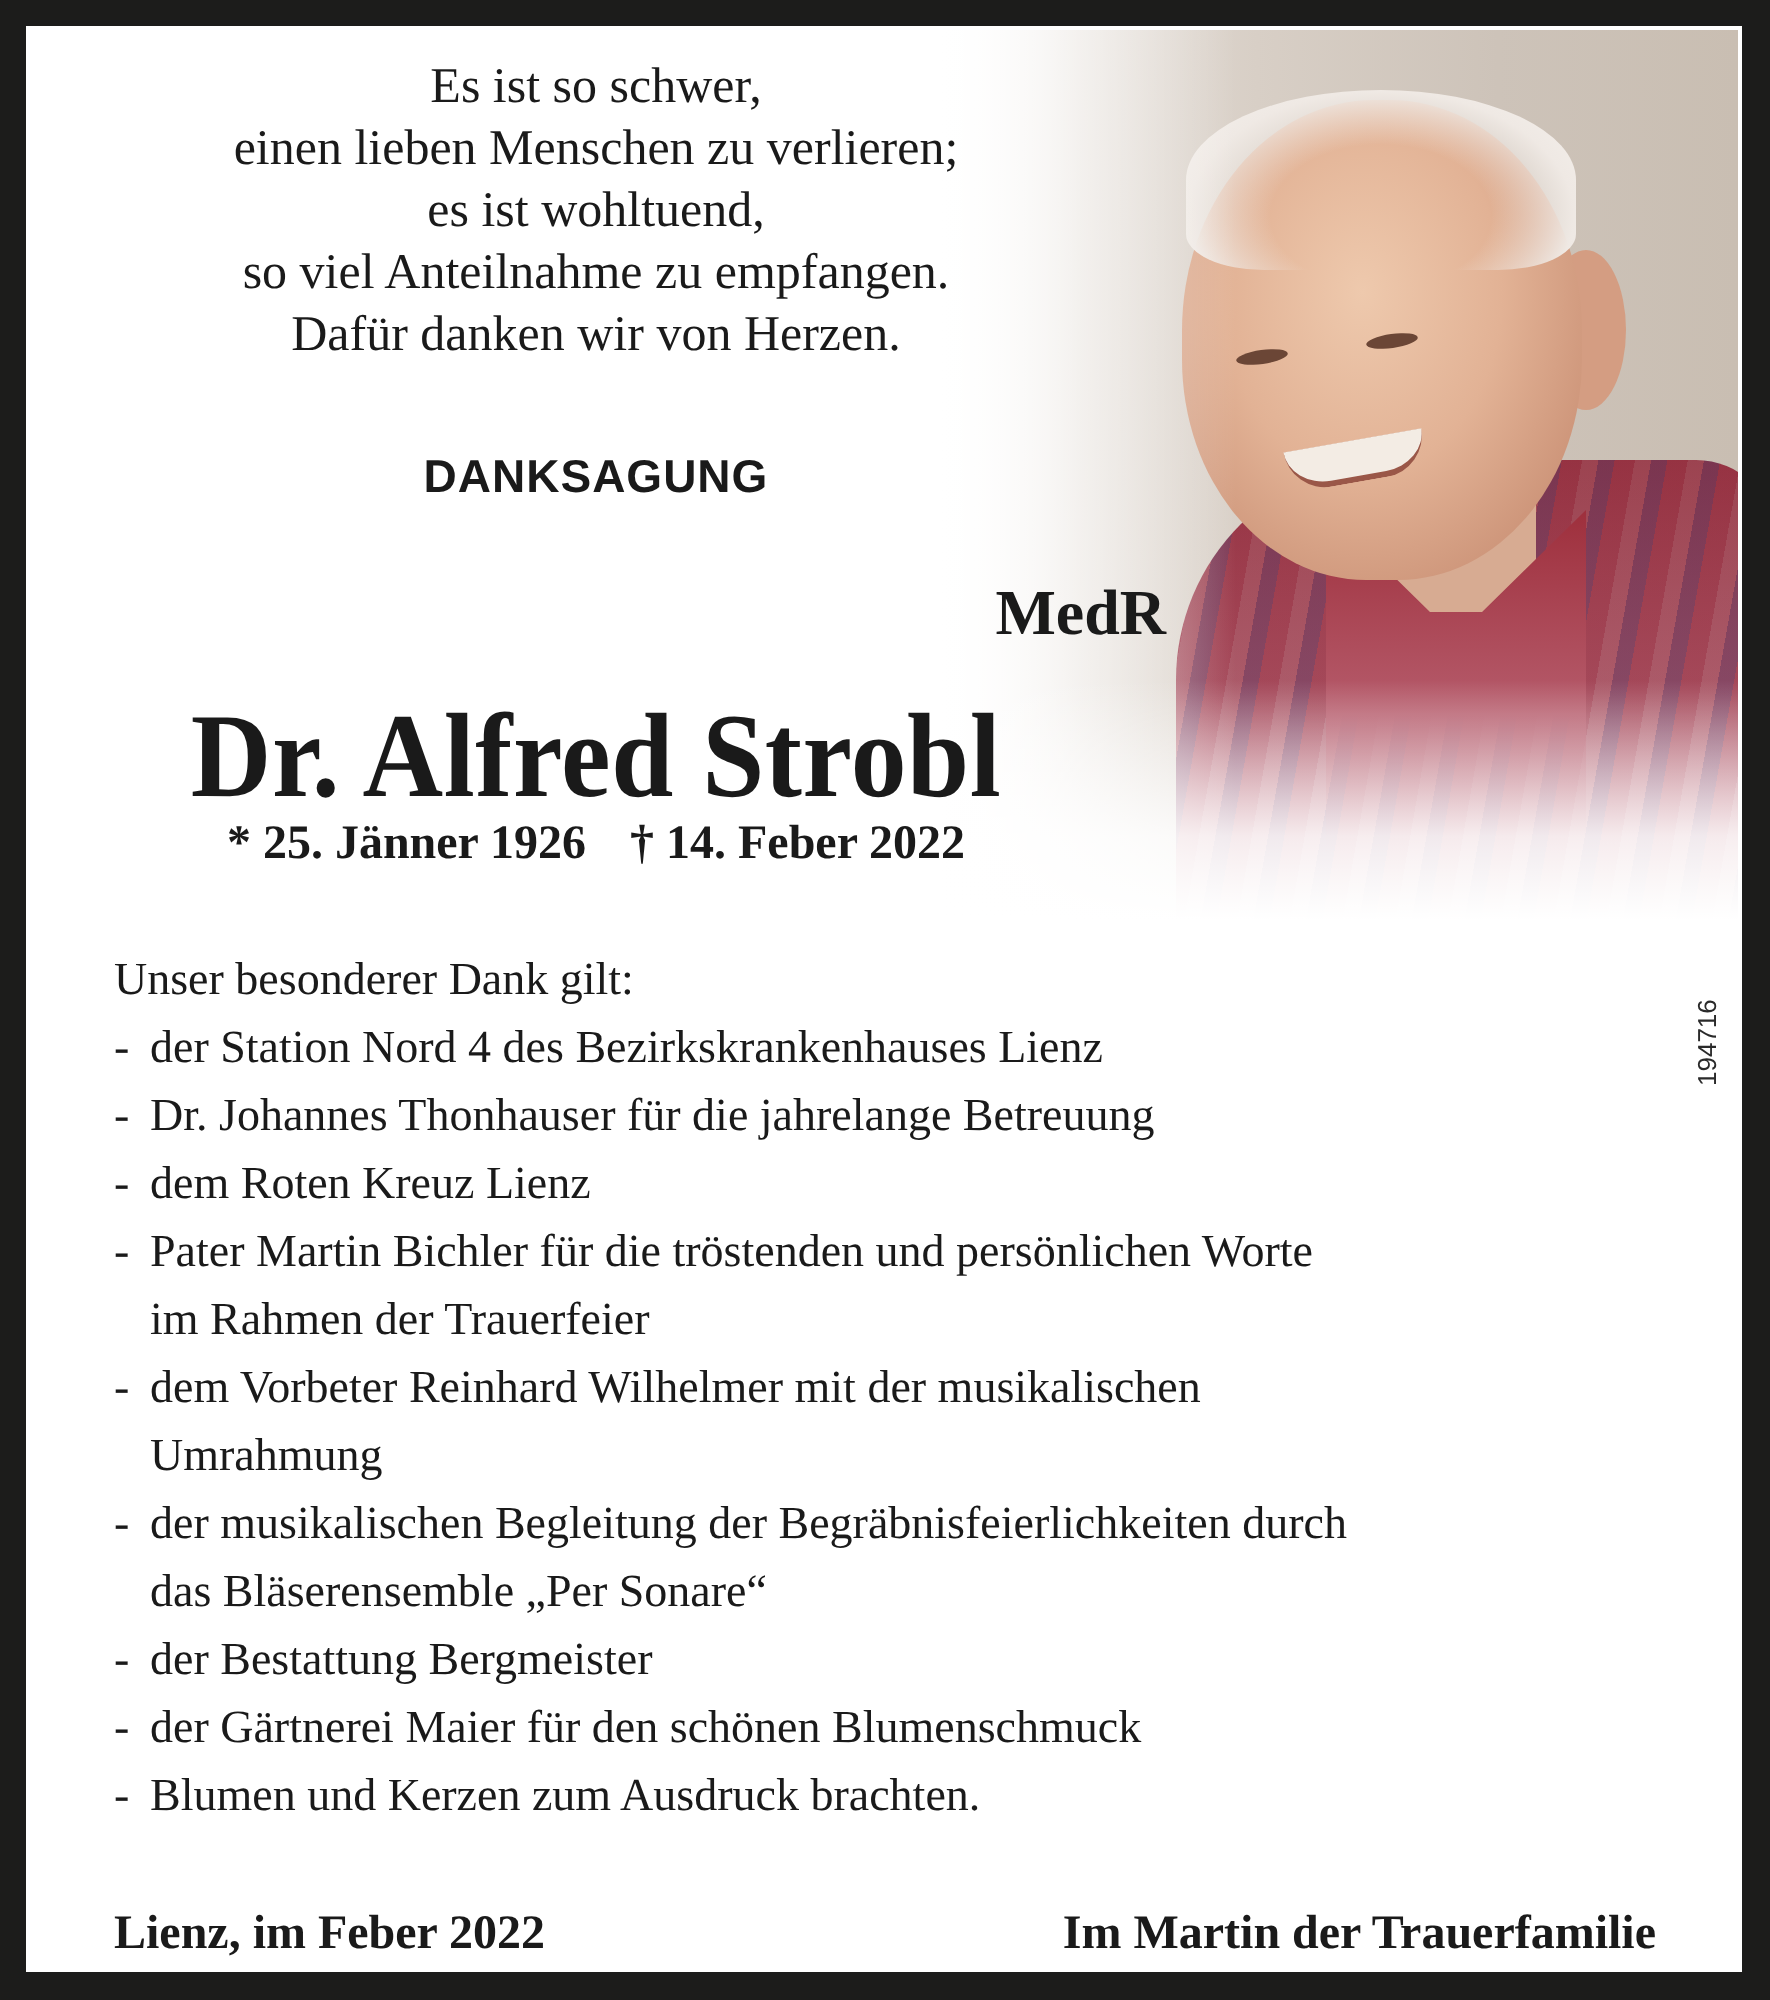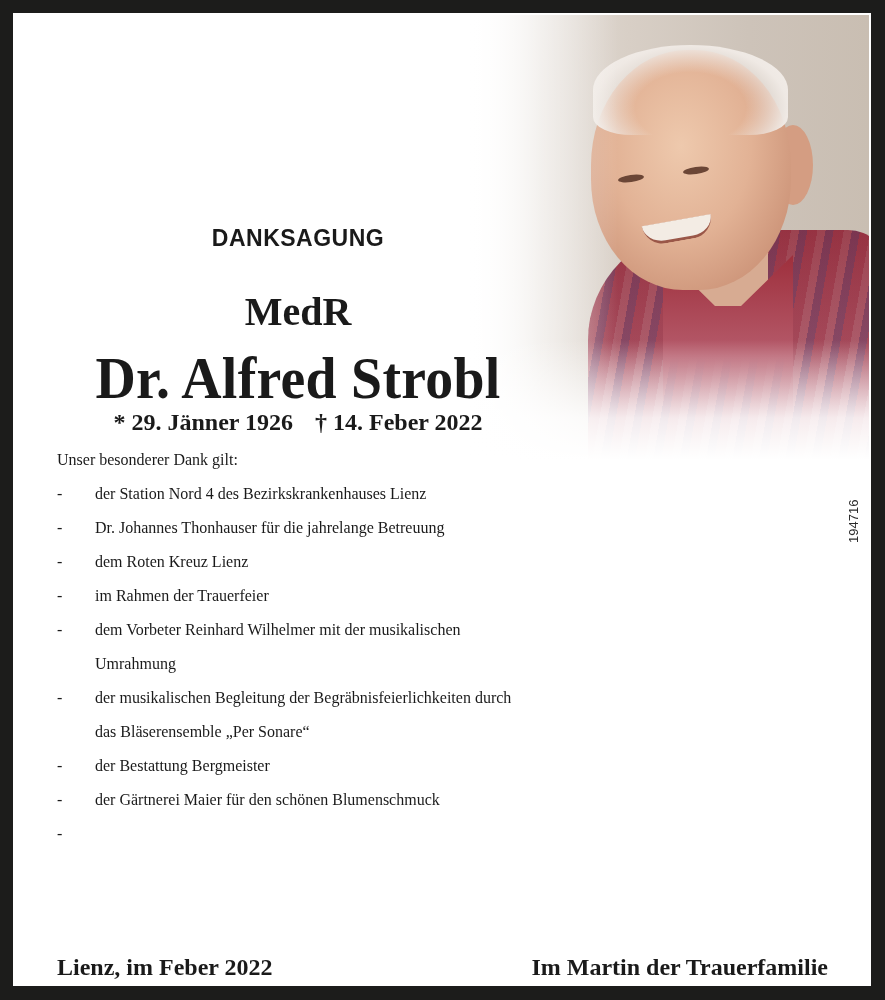--- a/index.html
+++ b/index.html
@@ -120,23 +120,23 @@
     font-family: "Liberation Sans", "DejaVu Sans", sans-serif;
     font-weight: bold;
     font-size: 23px;
     letter-spacing: 0.5px;
     z-index: 2;
   }
   .title {
     position: absolute;
     left: 0; top: 275px;
     width: 570px;
-    text-align: center;
-    font-weight: bold;
-    font-size: 40px;
+    text-align: right;
+    font-weight: bold;
+    font-size: 32px;
     z-index: 2;
   }
   .name {
     position: absolute;
     left: 0; top: 330px;
     width: 570px;
     text-align: center;
     font-weight: bold;
     font-size: 60px;
     letter-spacing: 0.3px;
@@ -152,36 +152,36 @@
     text-align: center;
     font-weight: bold;
     font-size: 24px;
     z-index: 2;
     white-space: nowrap;
   }
   .dates span + span { margin-left: 22px; }
 
   .thanks {
     position: absolute;
-    left: 44px; top: 430px;
+    left: 44px; top: 460px;
     width: 780px;
-    font-size: 16px;
+    font-size: 23px;
     line-height: 34px;
     z-index: 2;
   }
   .thanks .intro { white-space: nowrap; }
   .thanks ul { list-style: none; margin: 0; padding: 0; }
   .thanks li {
     position: relative;
     padding-left: 18px;
   }
   .thanks li .dash {
     position: absolute; left: 0; top: 0;
   }
-  .thanks li .line { display: block; white-space: nowrap; margin-left: 20px; }
+  .thanks li .line { display: block; white-space: nowrap; }
 
   .footer-left {
     position: absolute;
     left: 44px; top: 941px;
     font-size: 24px;
     z-index: 2;
     white-space: nowrap;
     font-weight: bold;
   }
   .footer-right {
@@ -217,45 +217,53 @@
     <div class="ear"></div>
     <div class="head"></div>
     <div class="hair"></div>
     <div class="eye l"></div>
     <div class="eye r"></div>
     <div class="mouth"></div>
     <div class="fade-left"></div>
     <div class="fade-bottom"></div>
   </div>
 
+  <div class="poem">
+    <div>Es ist so schwer,</div>
+    <div>einen lieben Menschen zu verlieren;</div>
+    <div>es ist wohltuend,</div>
+    <div>so viel Anteilnahme zu empfangen.</div>
+    <div>Dafür danken wir von Herzen.</div>
+  </div>
 
   <div class="heading">DANKSAGUNG</div>
   <div class="title">MedR</div>
   <div class="name">Dr. Alfred Strobl</div>
   <div class="dates">
-    <span>* 29. Jänner 1926</span><span>† 14. Feber 2022</span>
+    <span>* 25. Jänner 1926</span><span>† 14. Feber 2022</span>
   </div>
 
   <div class="thanks">
     <div class="intro">Unser besonderer Dank gilt:</div>
     <ul>
       <li>
         <span class="dash">-</span>
         <span class="line">der Station Nord 4 des Bezirkskrankenhauses Lienz</span>
       </li>
       <li>
         <span class="dash">-</span>
         <span class="line">Dr. Johannes Thonhauser für die jahrelange Betreuung</span>
       </li>
       <li>
         <span class="dash">-</span>
         <span class="line">dem Roten Kreuz Lienz</span>
       </li>
       <li>
         <span class="dash">-</span>
+        <span class="line">Pater Martin Bichler für die tröstenden und persönlichen Worte</span>
         <span class="line">im Rahmen der Trauerfeier</span>
       </li>
       <li>
         <span class="dash">-</span>
         <span class="line">dem Vorbeter Reinhard Wilhelmer mit der musikalischen</span>
         <span class="line">Umrahmung</span>
       </li>
       <li>
         <span class="dash">-</span>
         <span class="line">der musikalischen Begleitung der Begräbnisfeierlichkeiten durch</span>
@@ -264,20 +272,21 @@
       <li>
         <span class="dash">-</span>
         <span class="line">der Bestattung Bergmeister</span>
       </li>
       <li>
         <span class="dash">-</span>
         <span class="line">der Gärtnerei Maier für den schönen Blumenschmuck</span>
       </li>
       <li>
         <span class="dash">-</span>
+        <span class="line">Blumen und Kerzen zum Ausdruck brachten.</span>
       </li>
     </ul>
   </div>
 
   <div class="footer-left">Lienz, im Feber 2022</div>
   <div class="footer-right">Im Martin der Trauerfamilie</div>
 
   <div class="ref-code">194716</div>
 </div>
 

